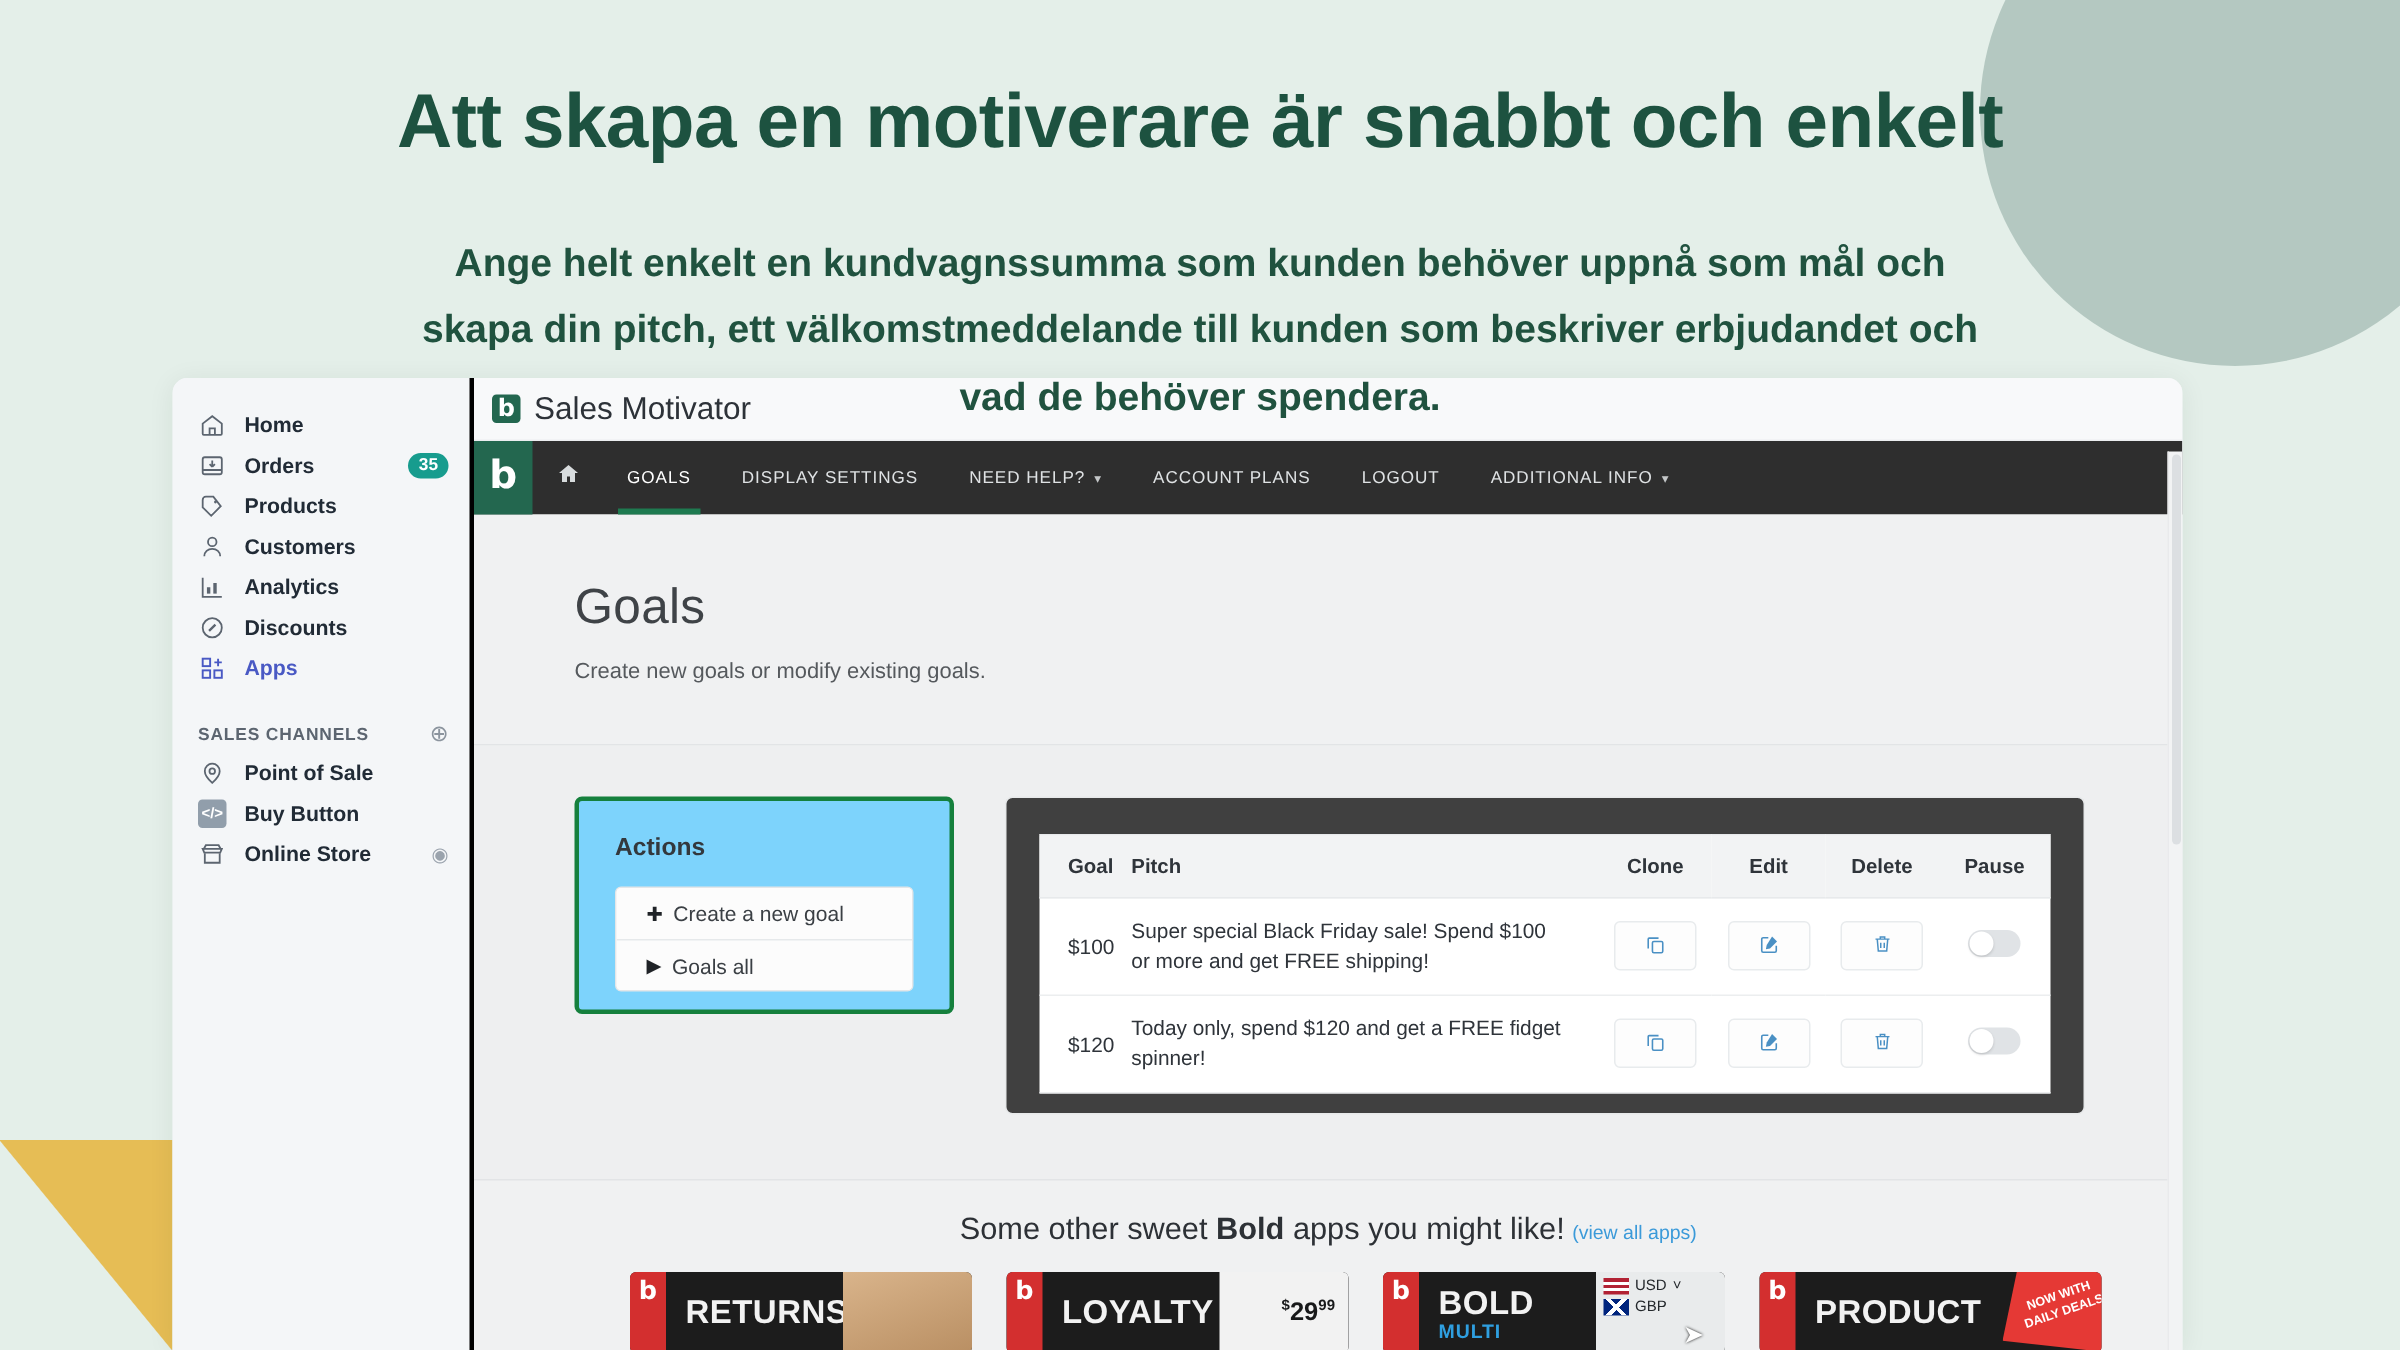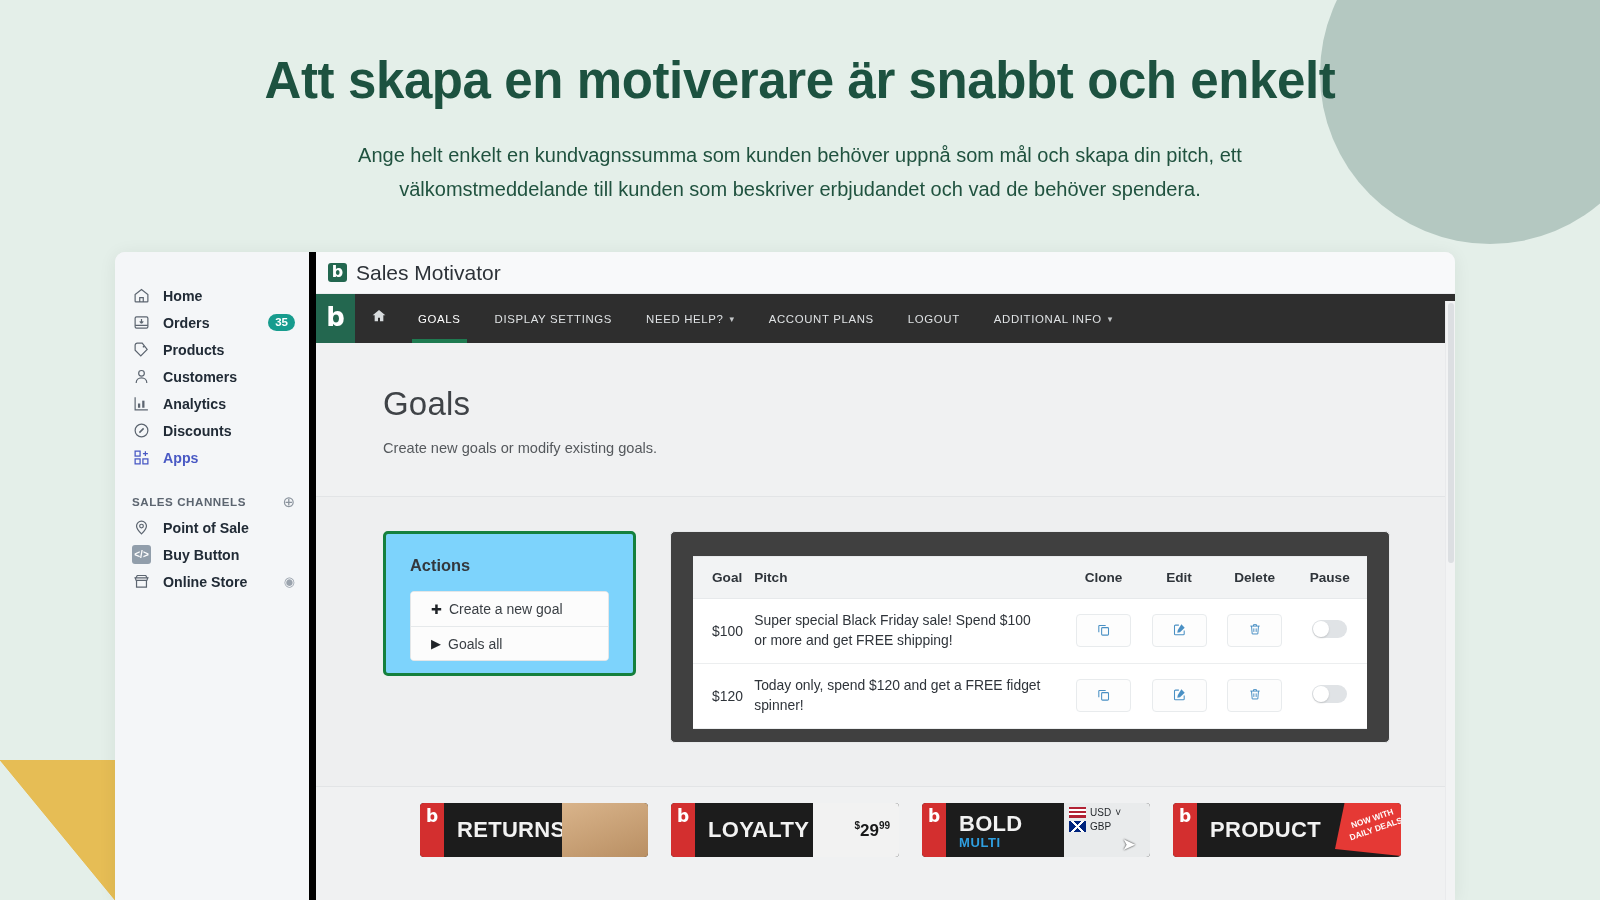--- a/index.html
+++ b/index.html
@@ -44,26 +44,26 @@
   }
   #hero-title {
     margin-top: 52px;
     font-size: 51px;
     font-weight: bold;
     color: #1d5240;
     letter-spacing: -0.4px;
     line-height: 1.15;
   }
   #hero-sub {
-    margin: 27px auto 0;
+    margin: 42px auto 0;
     width: 1050px;
-    font-size: 20px;
+    font-size: 26px;
     line-height: 1.72;
     color: #20523f;
-    font-weight: 400;
+    font-weight: 700;
   }
 
   
   #app-window {
     position: absolute;
     left: 115px;
     top: 252px;
     width: 1340px;
     height: 648px;
     z-index: 2;
@@ -73,22 +73,22 @@
     overflow: hidden;
     background: #f4f6f8;
     box-shadow: 0 2px 18px rgba(20,40,30,0.07);
   }
 
   
   #sidebar {
     width: 201px;
     flex: 0 0 201px;
     background: #f4f6f8;
-    border-right: 7px solid #000000;
-    padding: 30px 0 0 0;
+    border-right: 3px solid #000000;
+    padding: 18px 0 0 0;
   }
   .nav-row {
     display: flex;
     align-items: center;
     height: 27px;
     padding: 0 14px 0 17px;
     gap: 12px;
     cursor: pointer;
   }
   .nav-row .ico {
@@ -785,20 +785,23 @@
               </td>
               <td class="act">
                 <span class="toggle"></span>
               </td>
             </tr>
           </tbody>
         </table>
       </div>
 
       <div id="promo">
+        <div id="promo-head">
+          <span>Some other sweet </span><b>Bold</b><span> apps you might like!</span><span id="promo-link">(view all apps)</span>
+        </div>
 
         <div id="promo-cards">
 
           <div class="promo-card">
             <span class="promo-b">
                 <span>b</span>
               </span>
             <span class="promo-word">RETURNS</span>
             <span class="promo-art art-box"></span>
           </div>

